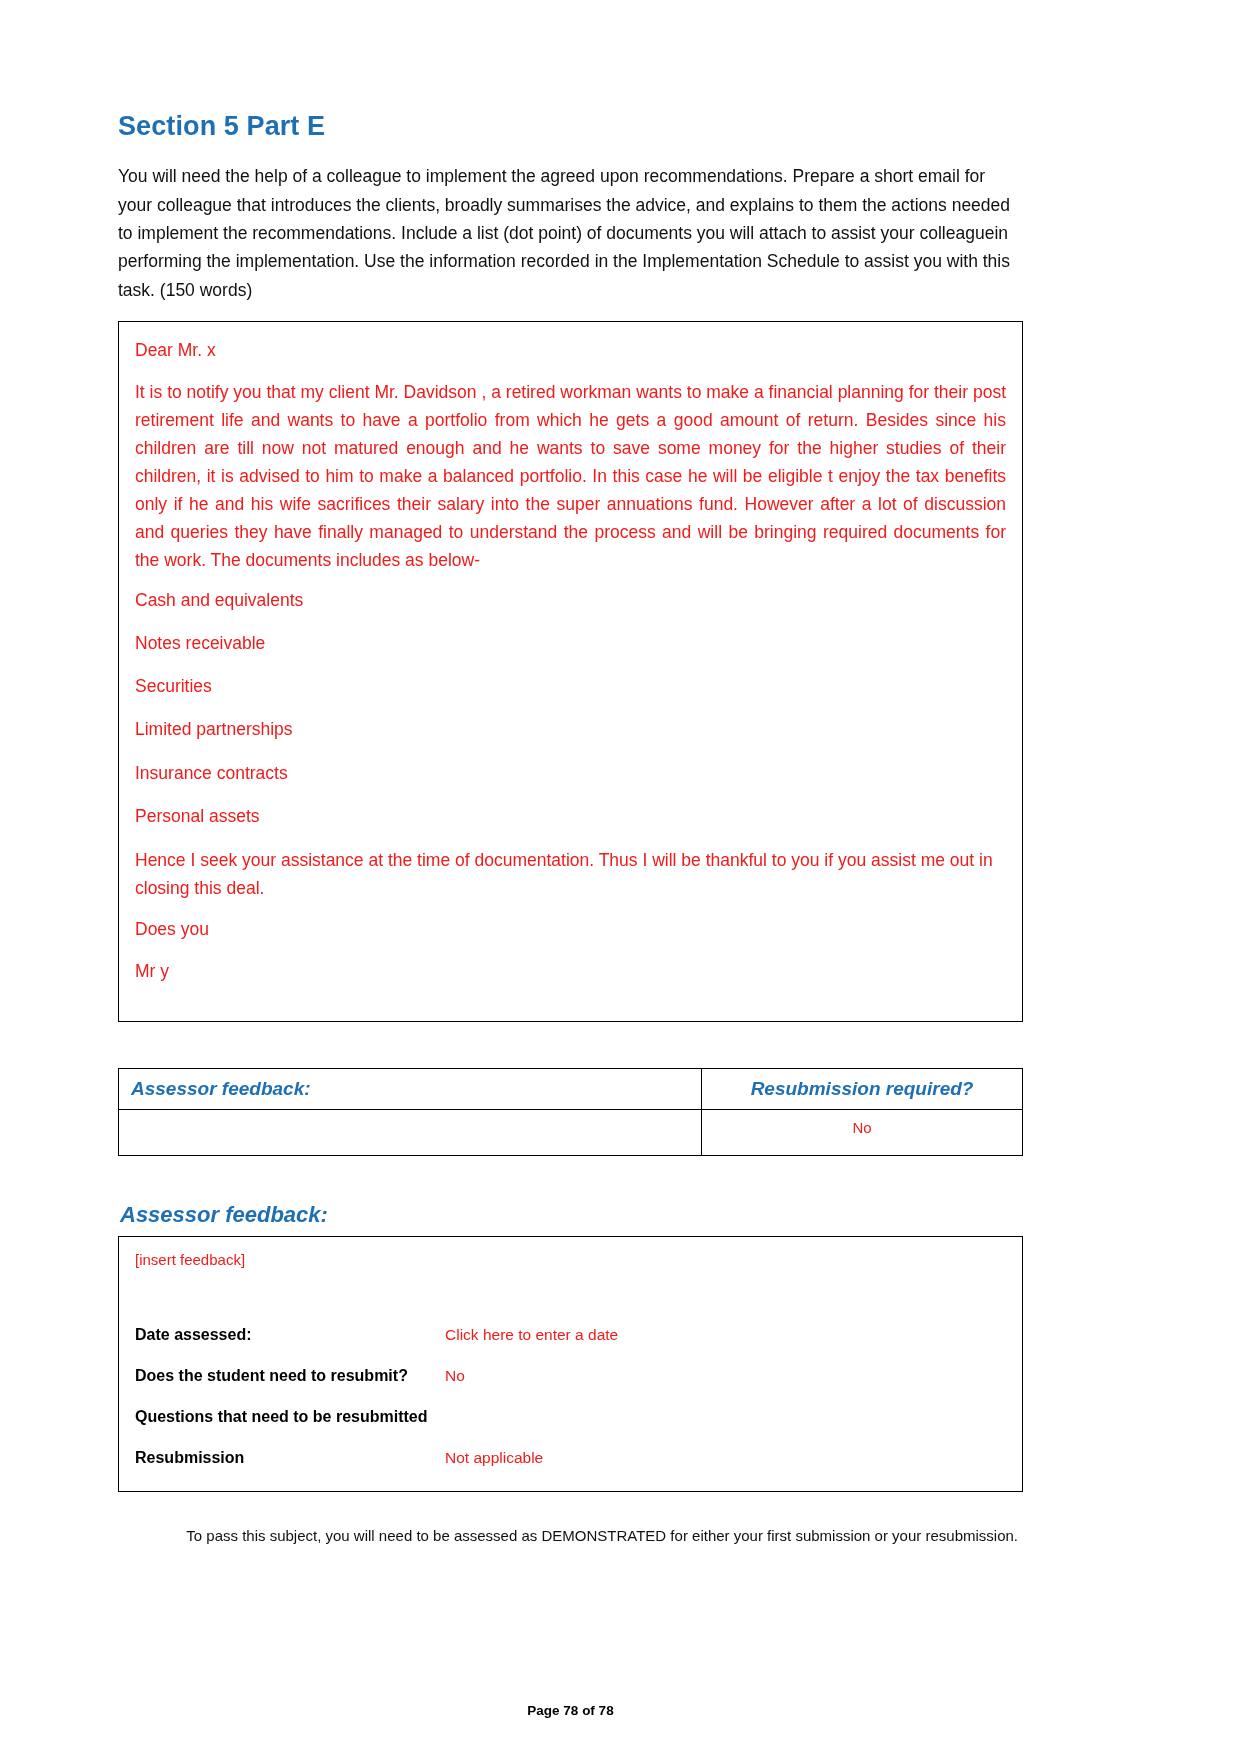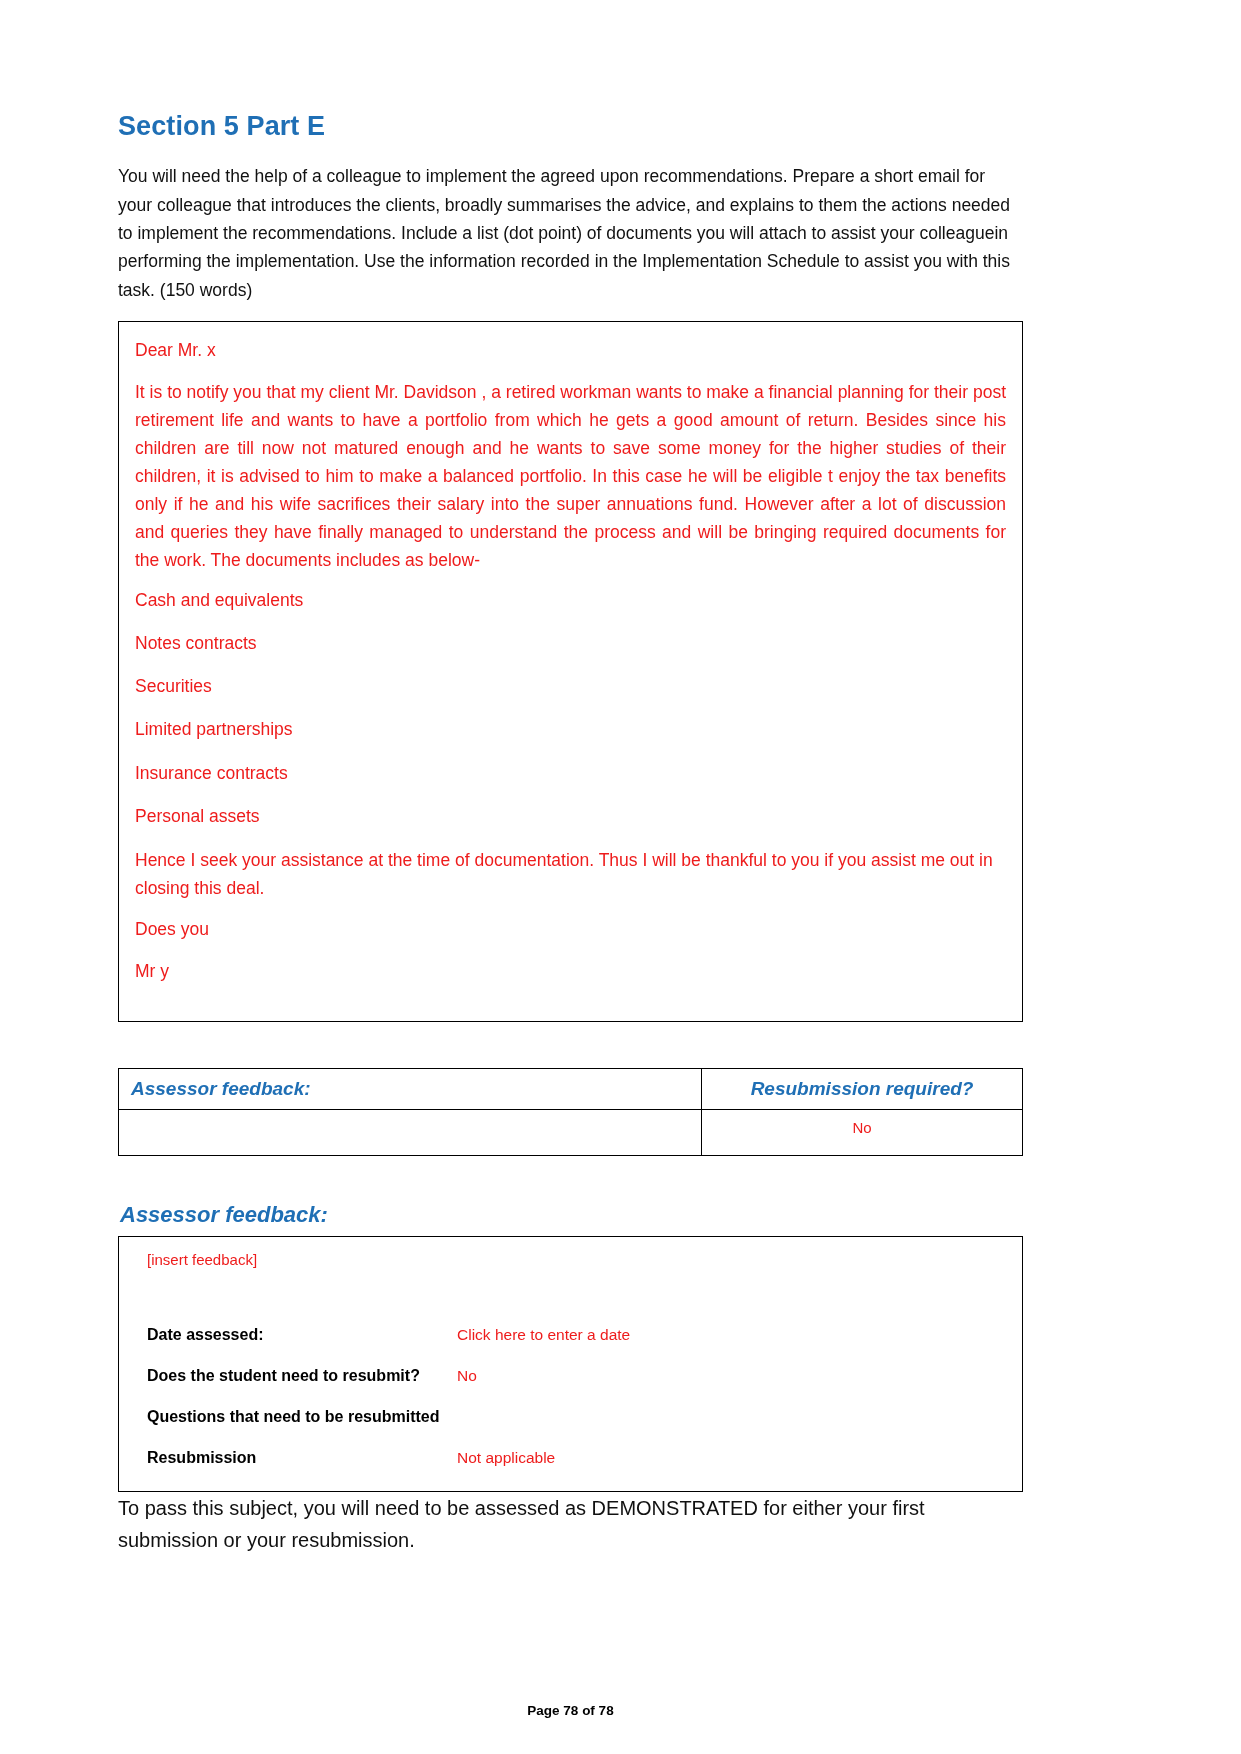--- a/index.html
+++ b/index.html
@@ -94,21 +94,22 @@
   
   .fb2-title {
     color: #1f6fb5;
     font-size: 22px;
     font-weight: bold;
     font-style: italic;
     margin: 0 0 8px 2px;
   }
   .fb2-box {
     border: 1.3px solid #000000;
-    padding: 14px 16px 20px 28px;
+    padding: 14px 16px 20px 16px;
+    margin-bottom: 32px;
   }
   .insert-feedback {
     color: #ee1c1c;
     font-size: 15px;
     margin: 0 0 58px 0;
   }
   .fb-row {
     display: flex;
     align-items: baseline;
     margin-bottom: 23px;
@@ -121,25 +122,26 @@
     font-weight: bold;
     color: #000000;
   }
   .fb-answer {
     color: #ee1c1c;
     font-size: 15.5px;
   }
 
   
   .closing {
-    font-size: 20px;
+    font-size: 15px;
     line-height: 1.62;
     color: #111111;
     max-width: 900px;
     margin: 0;
+    text-align: right;
   }
 
   
   .footer {
     position: absolute;
     left: 0;
     right: 0;
     bottom: 36px;
     text-align: center;
     font-size: 13.5px;
@@ -156,21 +158,21 @@
   <h1 class="section-title">Section 5 Part E</h1>
 
   <p class="intro">You will need the help of a colleague to implement the agreed upon recommendations. Prepare a short email for your colleague that introduces the clients, broadly summarises the advice, and explains to them the actions needed to implement the recommendations. Include a list (dot point) of documents you will attach to assist your colleaguein performing the implementation. Use the information recorded in the Implementation Schedule to assist you with this task. (150 words)</p>
 
   <div class="answer-box">
     <p class="ans-p tight">Dear Mr. x</p>
 
     <p class="ans-p justify">It is to notify you that my client Mr. Davidson , a retired workman wants to make a financial planning for their post retirement life and wants to have a portfolio from which he gets a good amount of return. Besides since his children are till now not matured enough and he wants to save some money for the higher studies of their children, it is advised to him to make a balanced portfolio. In this case he will be eligible t enjoy the tax benefits only if he and his wife sacrifices their salary into the super annuations fund. However after a lot of discussion and queries they have finally managed to understand the process and will be bringing required documents for the work.  The documents includes as below-</p>
 
     <p class="ans-list-item">Cash and equivalents</p>
-    <p class="ans-list-item">Notes contracts</p>
+    <p class="ans-list-item">Notes receivable</p>
     <p class="ans-list-item">Securities</p>
     <p class="ans-list-item">Limited partnerships</p>
     <p class="ans-list-item">Insurance contracts</p>
     <p class="ans-list-item">Personal assets</p>
 
     <p class="ans-p"> Hence I seek your assistance at the time of documentation. Thus I will be thankful to you if you assist me out in closing this deal.</p>
 
     <p class="ans-p tight">Does you</p>
 
     <p class="ans-p tight">Mr y</p>

